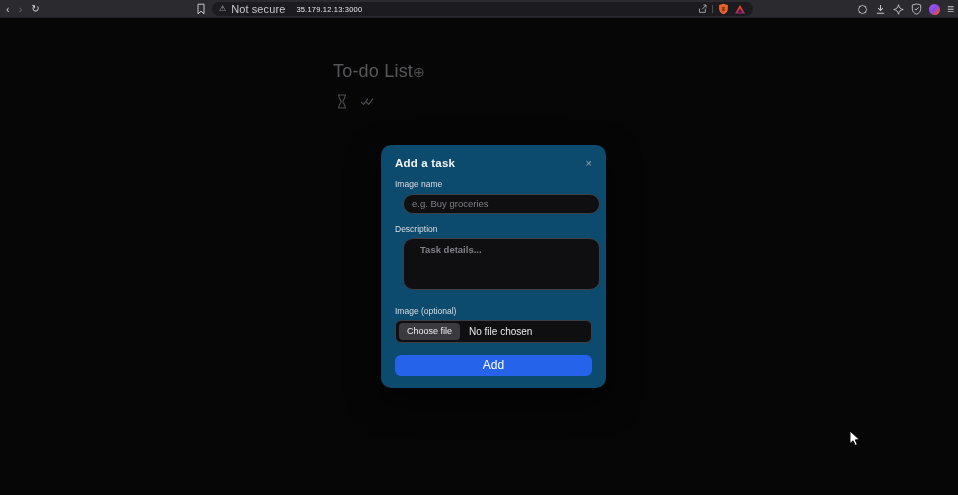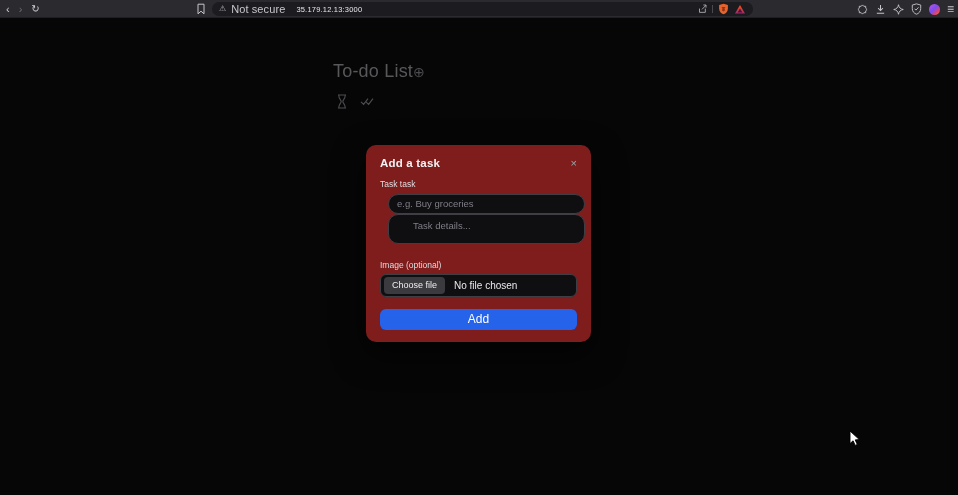--- a/index.html
+++ b/index.html
@@ -42,36 +42,36 @@
     position:absolute; left:333px; top:61px;
     color:#58585b; font-size:18px; letter-spacing:.2px;
     display:flex; align-items:center; 
   }
   .plus-circle { font-size:14px; color:#4c4c4f; line-height:1; }
   .filter-row { position:absolute; left:336px; top:94px; display:flex; align-items:center; gap:12px; }
   .filter-btn { color:#4e4e52; display:flex; align-items:center; }
 
   
   .modal {
-    position:absolute; left:366px; top:145px; width:225px;
-    background:#7f1d1d; border-radius:10px; padding:12px 14px 12px 14px;
+    position:absolute; left:381px; top:145px; width:225px;
+    background:#0c4a6e; border-radius:10px; padding:12px 14px 12px 14px;
     box-shadow:0 12px 32px rgba(0,0,0,.65);
   }
   .modal-header { display:flex; align-items:center; justify-content:space-between; }
   .modal-title { color:#f3f3f5; font-size:11.5px; font-weight:bold; letter-spacing:.2px; }
   .modal-close { color:#a3a2a8; font-size:11px; line-height:1; cursor:default; }
   .field-label { color:#dededf; font-size:8.5px; margin-top:10px; margin-bottom:4px; }
   .text-input, .text-area {
     width:100%; background:#0f0f12; border:1px solid #3e3e44; border-radius:10px;
     color:#e2e2e5; font-size:9.5px; font-family:"Liberation Sans", sans-serif;
     outline:none;
     margin-left:8px;
   }
   .text-input { height:20px; padding:0 8px; }
-  .text-area { height:30px; padding:5px 24px; resize:none; }
+  .text-area { height:52px; padding:5px 16px; resize:none;font-weight:bold; }
   .text-input::placeholder, .text-area::placeholder { color:#7f7f86; }
   .file-row {
     margin-top:2px; width:100%; height:23px; background:#0f0f12;
     border:1px solid #3e3e44; border-radius:6px;
     display:flex; align-items:center; padding:3px;
   }
   .file-chip {
     height:17px; background:#3a3a3f; border-radius:4px; padding:0 8px;
     display:flex; align-items:center; color:#ededef; font-size:9px;
   }
@@ -183,23 +183,24 @@
       </svg>
   </span>
 </div>
 
 <div class="modal">
   <div class="modal-header">
     <span class="modal-title">Add a task</span>
     <span class="modal-close"><span>×</span></span>
   </div>
 
-  <div class="field-label">Task task</div>
+  <div class="field-label">Image name</div>
   <input class="text-input" type="text" placeholder="e.g. Buy groceries" style="">
 
+  <div class="field-label">Description</div>
   <textarea class="text-area" placeholder="Task details..." style=""></textarea>
 
   <div class="field-label" style="margin-top:12px;">Image (optional)</div>
   <div class="file-row">
     <span class="file-chip">Choose file</span>
     <span class="file-status">No file chosen</span>
   </div>
 
   <button class="add-btn">Add</button>
 </div>

